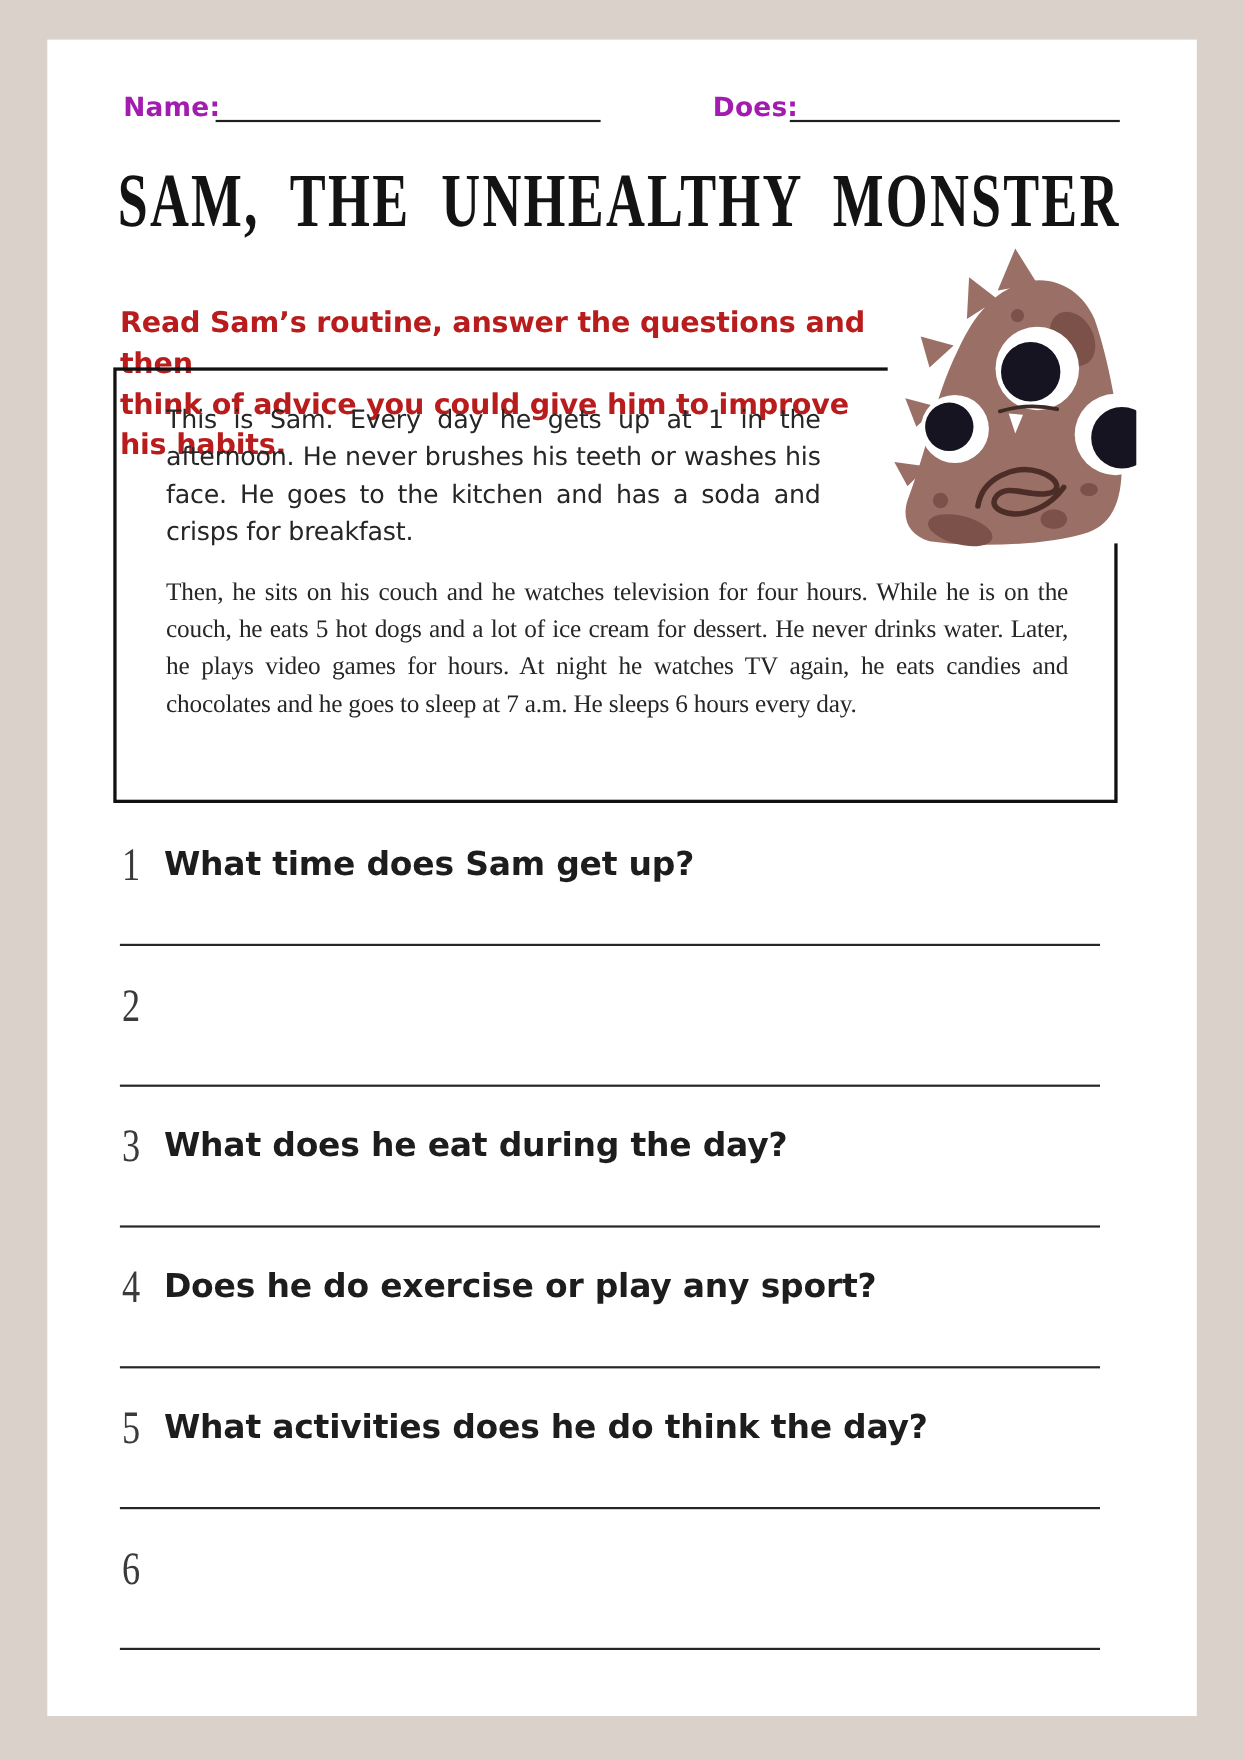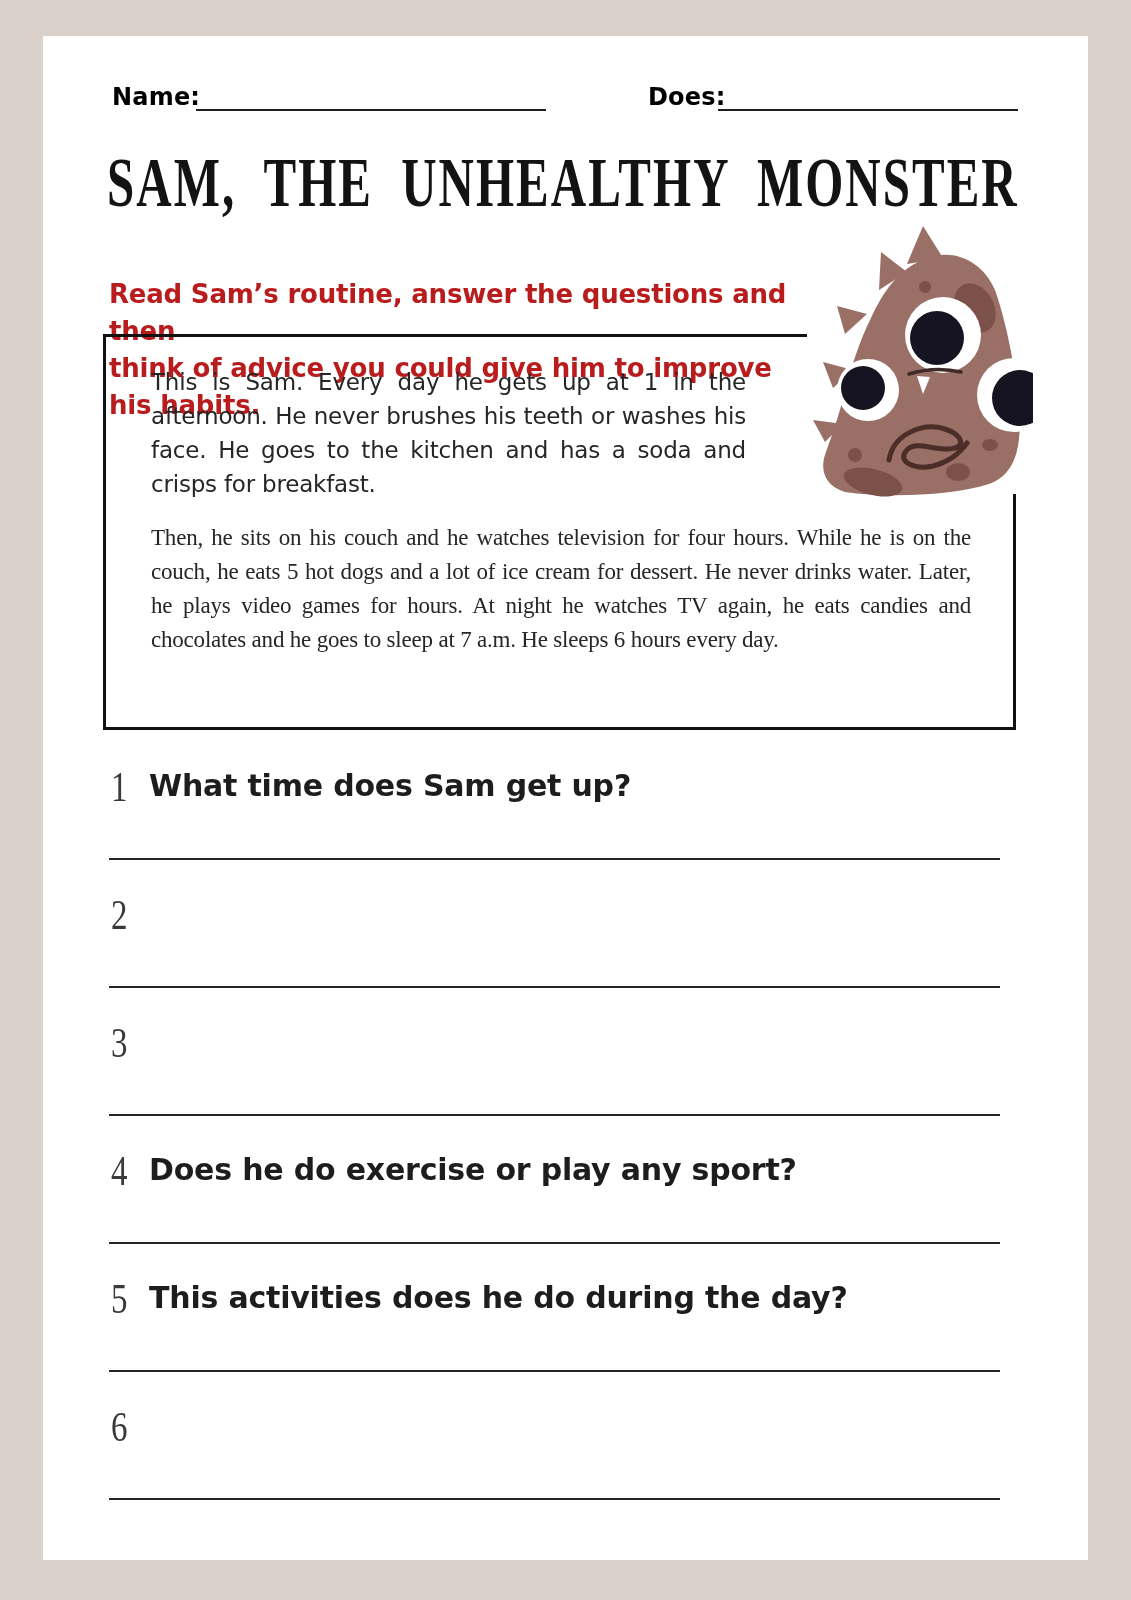--- a/index.html
+++ b/index.html
@@ -13,21 +13,21 @@
   }
   .page{
     position:absolute;left:43px;top:36px;
     width:1045px;height:1524px;
     background:var(--page,#ffffff);
   }
   
   .field-label{
     position:absolute;
     font-size:24px;font-weight:700;
-    color:#000000;letter-spacing:.2px;
+    color:#a21caf;letter-spacing:.2px;
   }
   .name-label{left:69px;top:47px;}
   .date-label{left:605px;top:47px;}
   .write-line{
     position:absolute;height:0;
     border-bottom:2px solid #1f1f1f;
   }
   .name-line{left:153px;top:73px;width:350px;}
   .date-line{left:675px;top:73px;width:300px;}
   
@@ -142,30 +142,31 @@
       <div class="q-number">1</div>
       <div class="q-text">What time does Sam get up?</div>
       <div class="answer-line"></div>
     </div>
     <div class="question q2">
       <div class="q-number">2</div>
       <div class="answer-line"></div>
     </div>
     <div class="question q3">
       <div class="q-number">3</div>
+      <div class="q-text">What does he eat during the day?</div>
       <div class="answer-line"></div>
     </div>
     <div class="question q4">
       <div class="q-number">4</div>
       <div class="q-text">Does he do exercise or play any sport?</div>
       <div class="answer-line"></div>
     </div>
     <div class="question q5">
       <div class="q-number">5</div>
-      <div class="q-text">This activities does he do during the day?</div>
+      <div class="q-text">What activities does he do think the day?</div>
       <div class="answer-line"></div>
     </div>
     <div class="question q6">
       <div class="q-number">6</div>
       <div class="answer-line"></div>
     </div>
 
   </div>
 </div>
 

